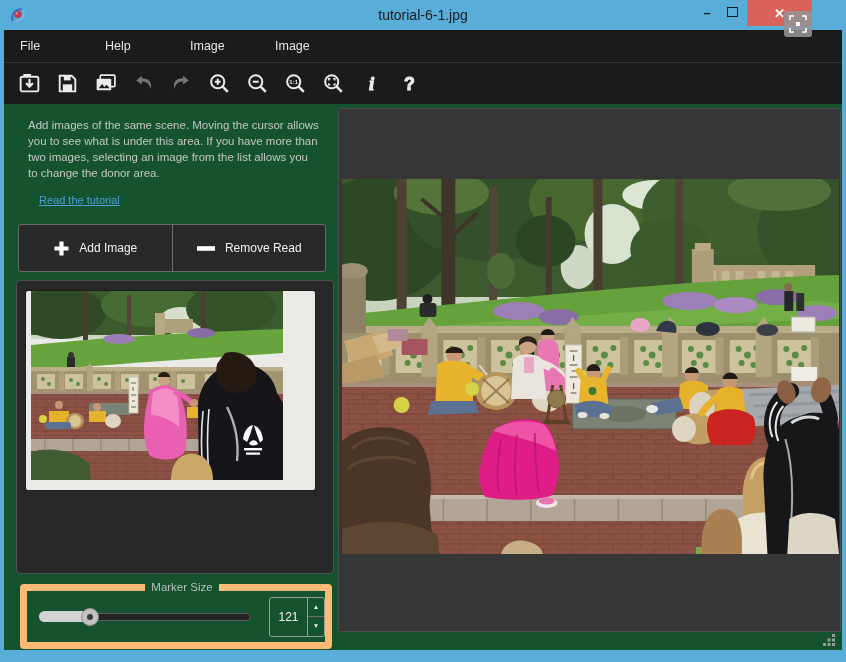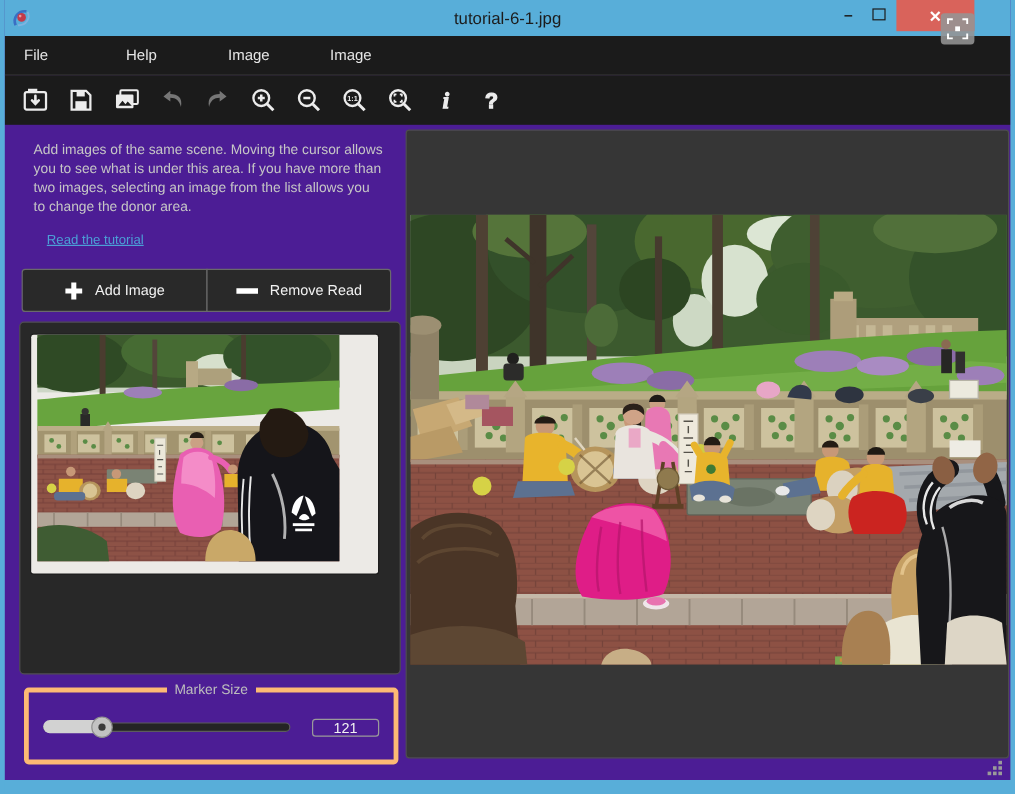--- a/index.html
+++ b/index.html
@@ -1,21 +1,21 @@
 <!DOCTYPE html>
 <html><head>
 <meta charset="utf-8">
 <style>
   * { box-sizing: border-box; margin: 0; padding: 0; }
   html,body { background:#4a4a4a; }
   body { font-family:"Liberation Sans", sans-serif; }
 
   .window{
     position:relative; width:846px; height:662px;
-    background:#4c1d95;
+    background:#14532d;
     border-left:4px solid #58aed9; border-right:4px solid #58aed9;
     border-bottom:12px solid #58aed9;
     overflow:hidden;
   }
   .window::after{ 
     content:""; position:absolute; left:-4px; right:-4px; bottom:-12px;
     height:2px; background:#2e6f96;
   }
 
   
@@ -67,21 +67,21 @@
   .content{ position:absolute; top:104px; left:0; right:0; height:528px; display:flex; }
 
   .panel{ width:332px; flex:none; position:relative; }
   .instructions{
     margin:14px 16px 0 24px; color:#c6c6c6; font-size:11.5px; line-height:1.38;
   }
   .tutorial-link{
     display:inline-block; margin:13px 0 0 35px; color:#4c9fd7; font-size:11px;
     text-decoration:underline; cursor:pointer;
   }
-  .btn-row{ display:flex; margin:16px 10px 0 14px; height:36px; }
+  .btn-row{ display:flex; margin:16px 10px 0 14px; height:48px; }
   .panel-btn{
     flex:1; display:flex; align-items:center; justify-content:center; gap:9px;
     background:#292929; border:1px solid #6a6a6a; color:#f2f2f2; font-size:12px;
     cursor:pointer;
   }
   .panel-btn:first-child{ border-radius:3px 0 0 3px; }
   .panel-btn:last-child{ border-radius:0 3px 3px 0; margin-left:-1px; }
 
   .image-list{
     margin:8px 2px 0 12px; height:294px;
@@ -90,44 +90,44 @@
   }
   .thumb-card{
     margin:10px 0 0 9px; width:289px; height:199px;
     background:#eceae6; border-radius:2px; cursor:pointer;
     box-shadow:0 0 0 1px rgba(0,0,0,.25);
   }
   .thumb-card svg{ margin:5px; display:block; }
 
   fieldset.marker{
     margin:7px 4px 0 16px; height:68px;
-    border:4px solid #fdba74; border-radius:4px;
-    display:flex; align-items:center; padding:8px 12px 10px 12px;
+    border:7px solid #fdba74; border-radius:4px;
+    display:flex; align-items:center; padding:8px 0 10px 12px;
   }
   fieldset.marker legend{ margin:0 auto; color:#bdbdbd; font-size:11.5px; padding:0 6px; }
   .slider{ flex:1; position:relative; height:20px; cursor:pointer; }
   .slider .track{
     position:absolute; left:0; right:0; top:6px; height:8px;
     background:#242424; border:1px solid #5c5c5c; border-radius:4px;
   }
   .slider .fill{
     position:absolute; left:0; top:4px; height:11px; width:24%;
     background:#d2d2d2; border-radius:6px;
   }
   .slider .thumbknob{
     position:absolute; top:1px; left:24%; width:18px; height:18px; margin-left:-9px;
     background:#c2c2c2; border:1px solid #8f8f8f; border-radius:50%;
   }
   .slider .thumbknob::after{
     content:""; position:absolute; left:5px; top:5px; width:6px; height:6px;
     background:#3a3a3a; border-radius:50%;
   }
   .spinbox{
-    width:56px; height:15px; margin-left:18px; display:flex;
-    border:1px solid #9a9a9a; border-radius:3px; overflow:hidden;flex-direction:column;
+    width:56px; height:40px; margin-left:18px; display:flex;
+    border:1px solid #9a9a9a; border-radius:3px; overflow:hidden;
   }
   .spin-val{ flex:1; color:#f2f2f2; font-size:12px; display:flex; align-items:center; justify-content:center; }
   .spin-btns{ width:17px; border-left:1px solid #9a9a9a; display:flex; flex-direction:column; }
   .spin-btns button{
     flex:1; border:none; background:transparent; color:#e8e8e8; font-size:6.5px;
     cursor:pointer; line-height:1; padding:0;
   }
   .spin-btns button:first-child{ border-bottom:1px solid #6a6a6a; }
 
   .canvas{

